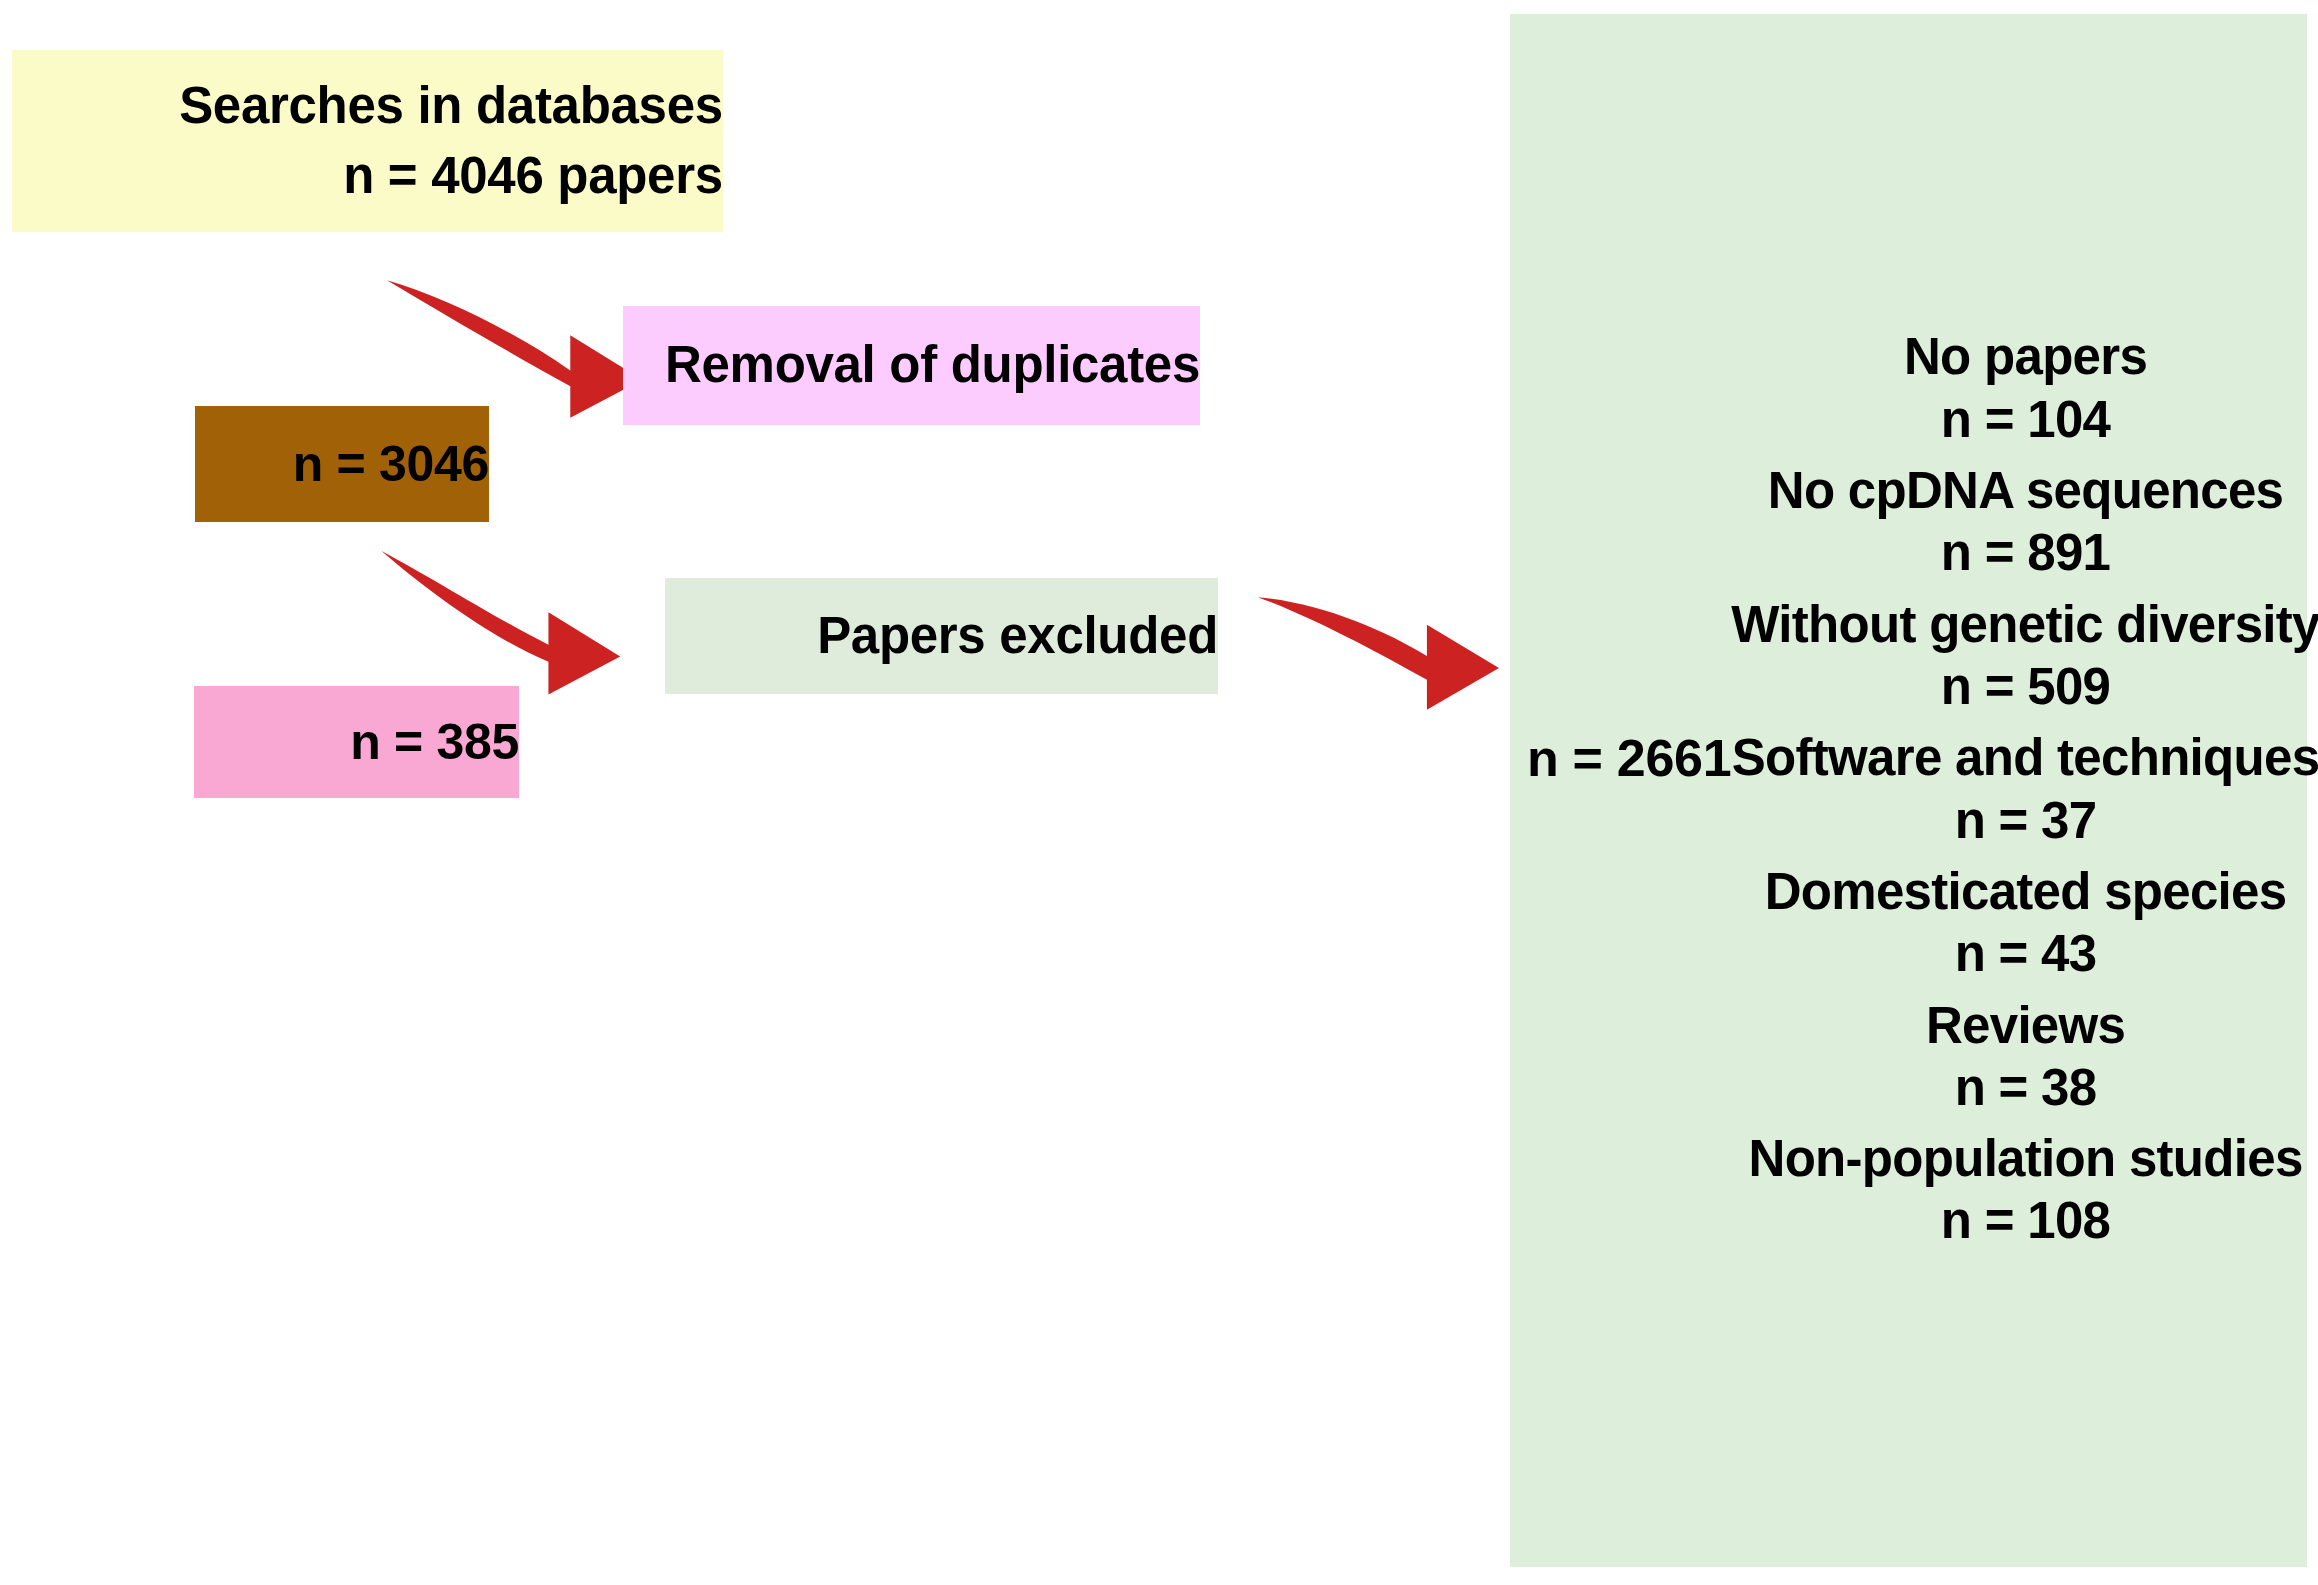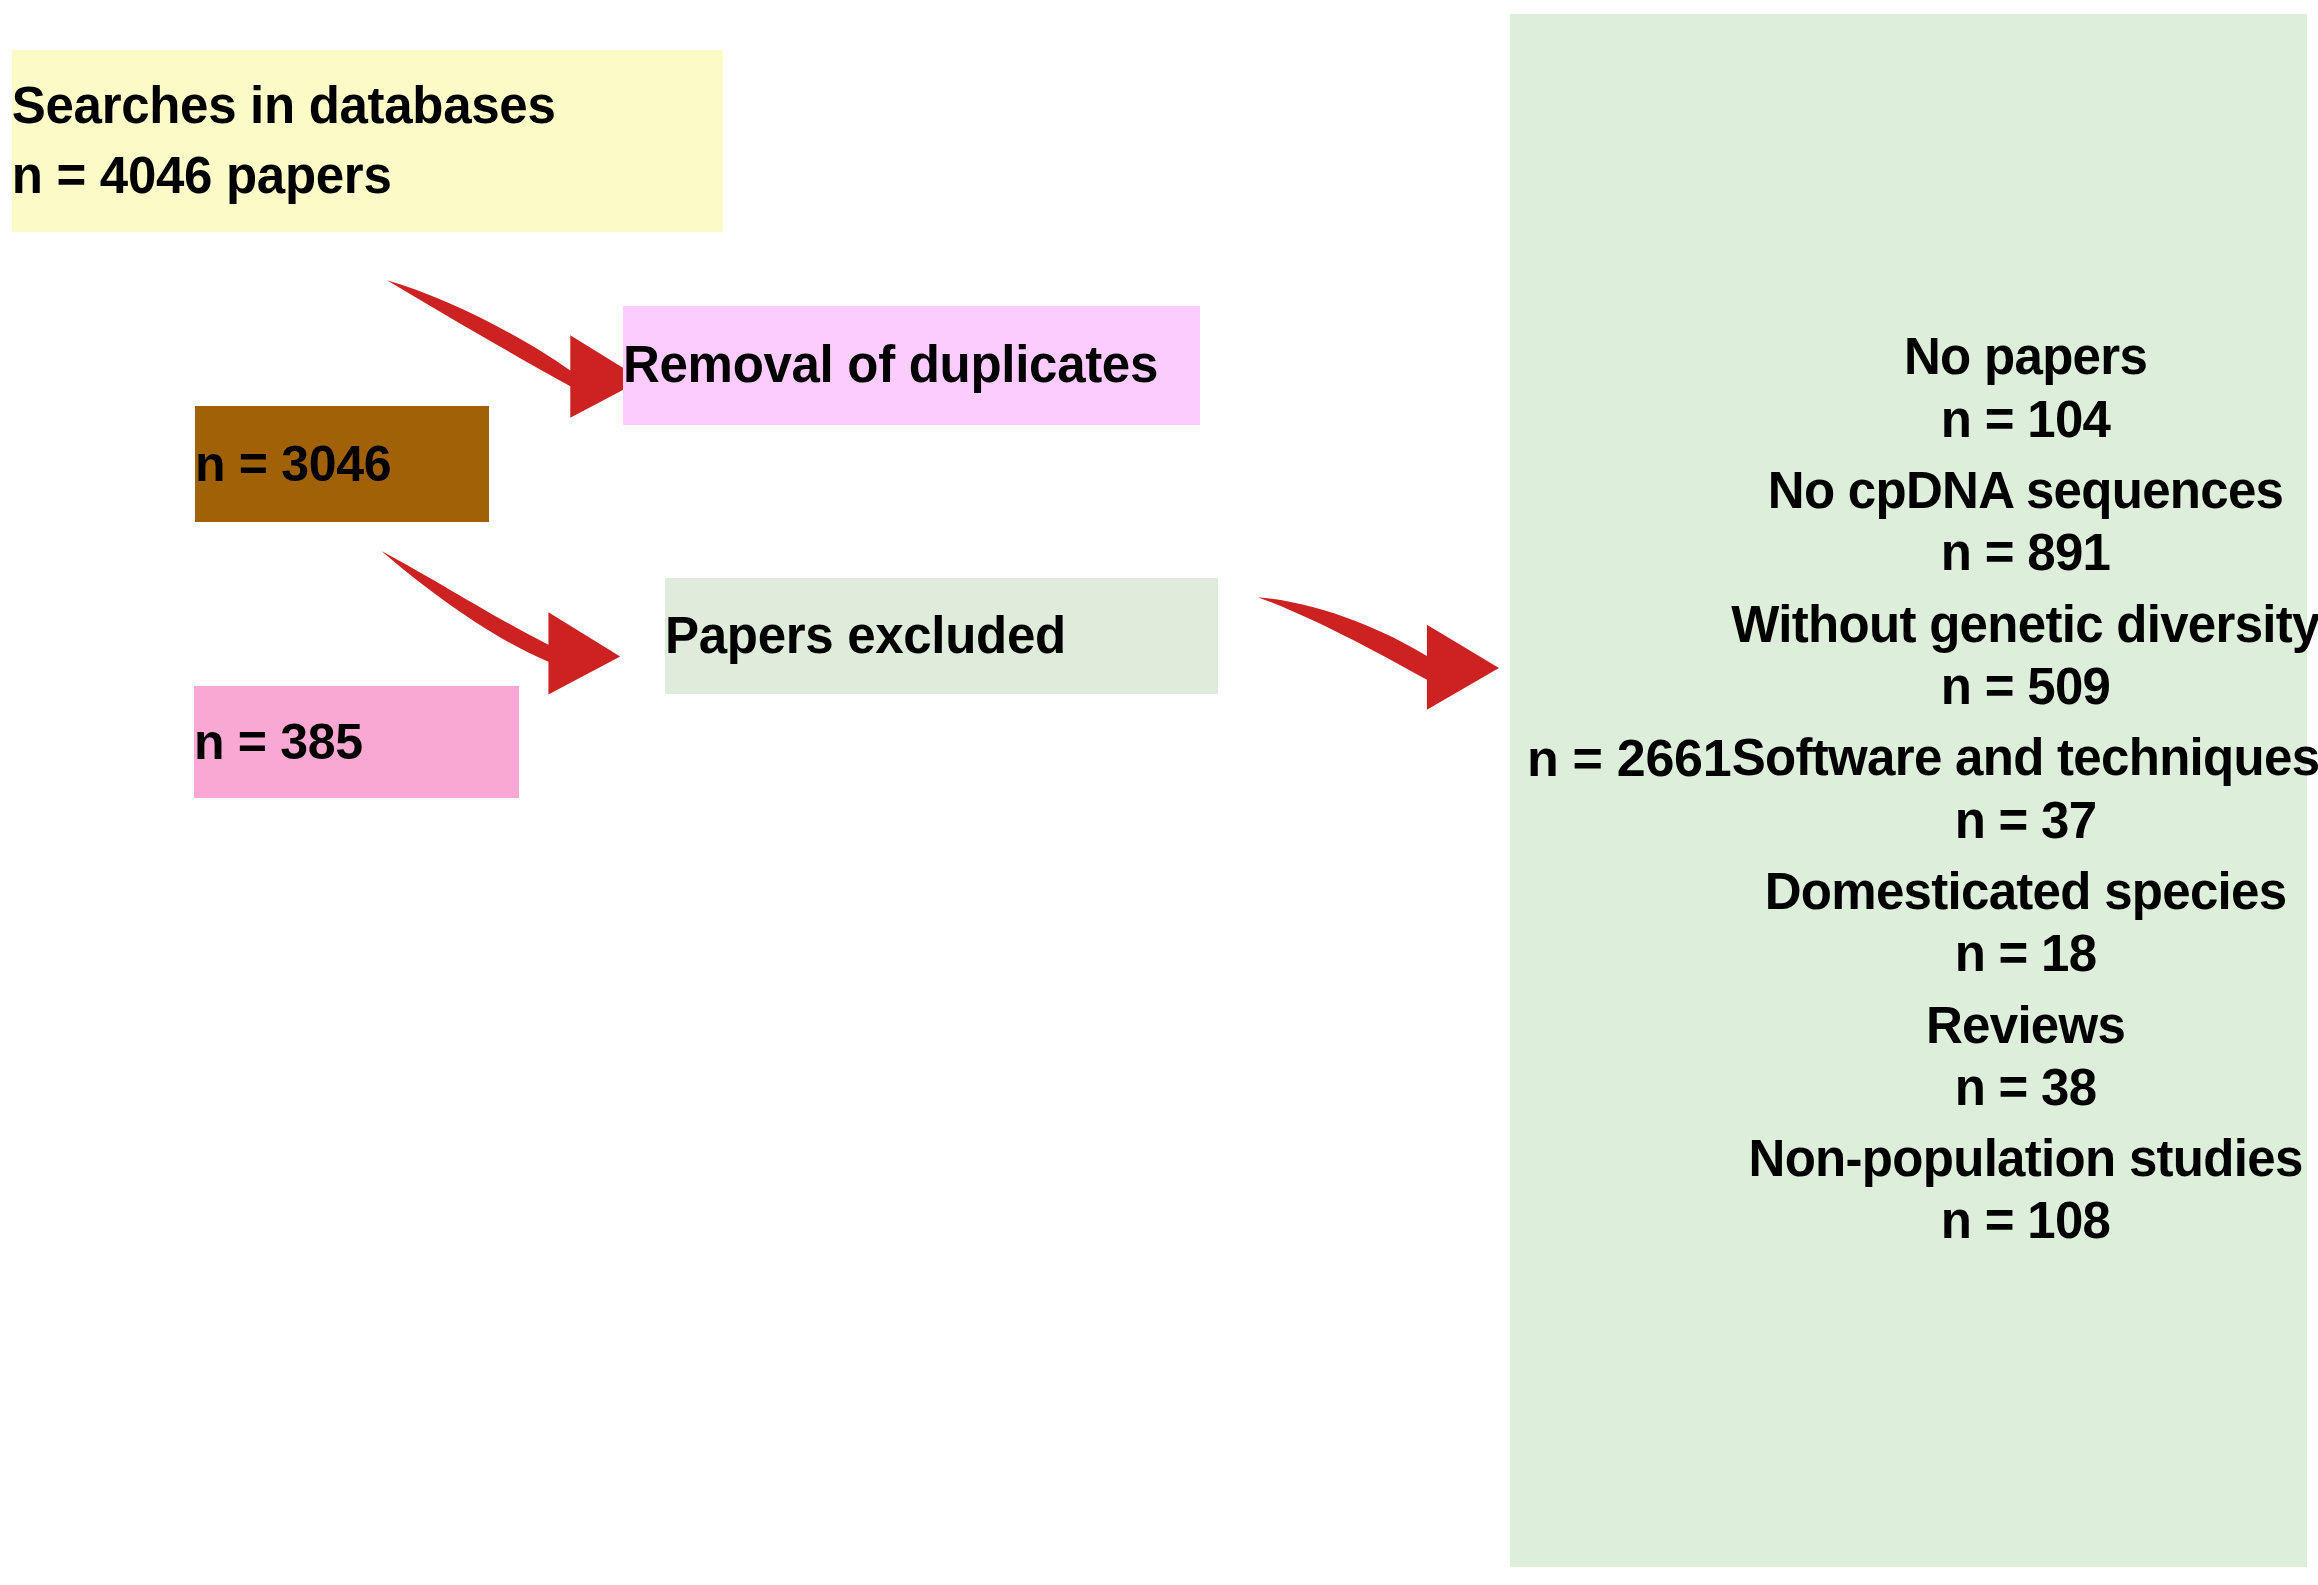--- a/index.html
+++ b/index.html
@@ -12,28 +12,29 @@
     overflow:hidden;
     -webkit-font-smoothing:antialiased;
   }
   .canvas{position:absolute;left:0;top:0;width:2319px;height:1585px;}
 
   
   .box{
     position:absolute;
     display:flex;
     flex-direction:column;
-    align-items:flex-start;
+    align-items:flex-end;
     justify-content:center;
     box-sizing:border-box;
     color:#000000;
     font-weight:bold;
     letter-spacing:-0.3px;
     text-align:center;
     line-height:1.18;
+    padding-left:28px;
   }
 
   
   #search-box{
     left:11.8px; top:50px; width:711px; height:182px;
     background:#fbfbc8;
     font-size:51px;
   }
   #search-box .ln{display:block;white-space:nowrap;}
   #search-box .ln1{margin-bottom:9.2px;}
@@ -182,21 +183,21 @@
         <span class="count">n = 509</span>
       </div>
 
       <div class="reason">
         <span class="label">Software and techniques</span>
         <span class="count">n = 37</span>
       </div>
 
       <div class="reason">
         <span class="label">Domesticated species</span>
-        <span class="count">n = 18</span>
+        <span class="count">n = 43</span>
       </div>
 
       <div class="reason">
         <span class="label">Reviews</span>
         <span class="count">n = 38</span>
       </div>
 
       <div class="reason">
         <span class="label">Non-population studies</span>
         <span class="count">n = 108</span>

